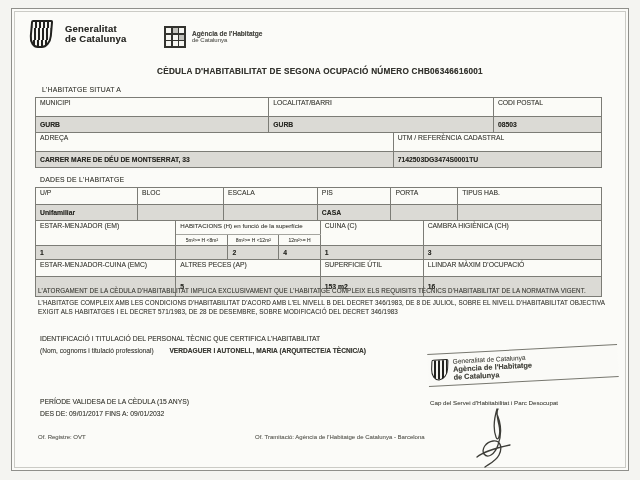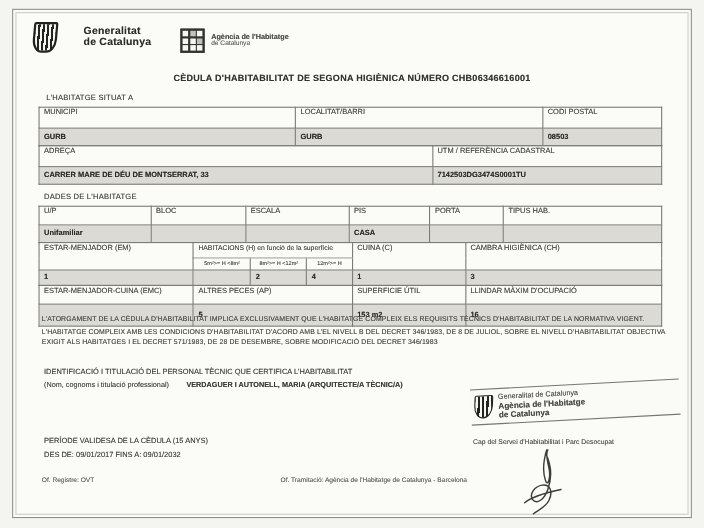--- a/index.html
+++ b/index.html
@@ -3,21 +3,21 @@
 <meta charset="utf-8">
 <style>
   html,body{margin:0;padding:0;width:640px;height:480px;background:#f4f4f1;overflow:hidden;}
   body{font-family:"Liberation Sans",sans-serif;color:#3f3f3b;position:relative;
        text-shadow:0 0 .4px rgba(70,70,64,.55);}
   .paper{position:absolute;left:11px;top:8px;width:616px;height:461px;background:#fbfbf8;
          border:1px solid #8f8f8b;}
   .paper::before{content:'';position:absolute;inset:2px;border:1px solid #cbcbc6;pointer-events:none;}
 
   
-  .gencat-logo{position:absolute;left:18px;top:11px;display:flex;align-items:center;gap:24px;}
+  .gencat-logo{position:absolute;left:18px;top:11px;display:flex;align-items:center;gap:13px;}
   .shield{width:18px;height:24px;border:2px solid #22221f;border-radius:2px 2px 9px 9px/2px 2px 12px 12px;
           background:repeating-linear-gradient(90deg,#f6f6f2 0 2px,#22221f 2px 4px);transform:skewX(-5deg);}
   .gencat-text{font-weight:bold;font-size:9.5px;line-height:10.5px;color:#2c2c29;letter-spacing:.2px;}
   .agencia-logo{position:absolute;left:152px;top:17px;display:flex;align-items:center;gap:6px;}
   .agencia-icon{width:18px;height:18px;border:2px solid #33332f;background:#33332f;
                 display:grid;grid-template-columns:repeat(3,1fr);grid-template-rows:repeat(3,1fr);gap:1.5px;}
   .agencia-icon span{background:#f6f6f2;}
   .agencia-icon span.g{background:#c2c2bd;}
   .agencia-text{font-size:6.6px;line-height:7.5px;color:#4c4c47;}
   .agencia-text .l1{font-weight:bold;}
@@ -82,21 +82,21 @@
       <span></span>
         <span></span>
         <span></span>
     </div>
     <div class="agencia-text">
       <div class="l1">Agència de l'Habitatge</div>
       <div class="l2">de Catalunya</div>
     </div>
   </div>
 
-  <div class="doc-title">CÈDULA  D'HABITABILITAT DE SEGONA HIGIÈNICA NÚMERO CHB06346616001</div>
+  <div class="doc-title">CÈDULA  D'HABITABILITAT DE SEGONA OCUPACIÓ NÚMERO CHB06346616001</div>
 
   <div class="sec-label" style="left:30px;top:77px;">L'HABITATGE SITUAT A</div>
 
   <div class="tblwrap" style="top:88px;">
     <table>
       <colgroup>
           <col style="width:41.2%">
           <col style="width:39.7%">
           <col style="width:19.1%">
         </colgroup>

